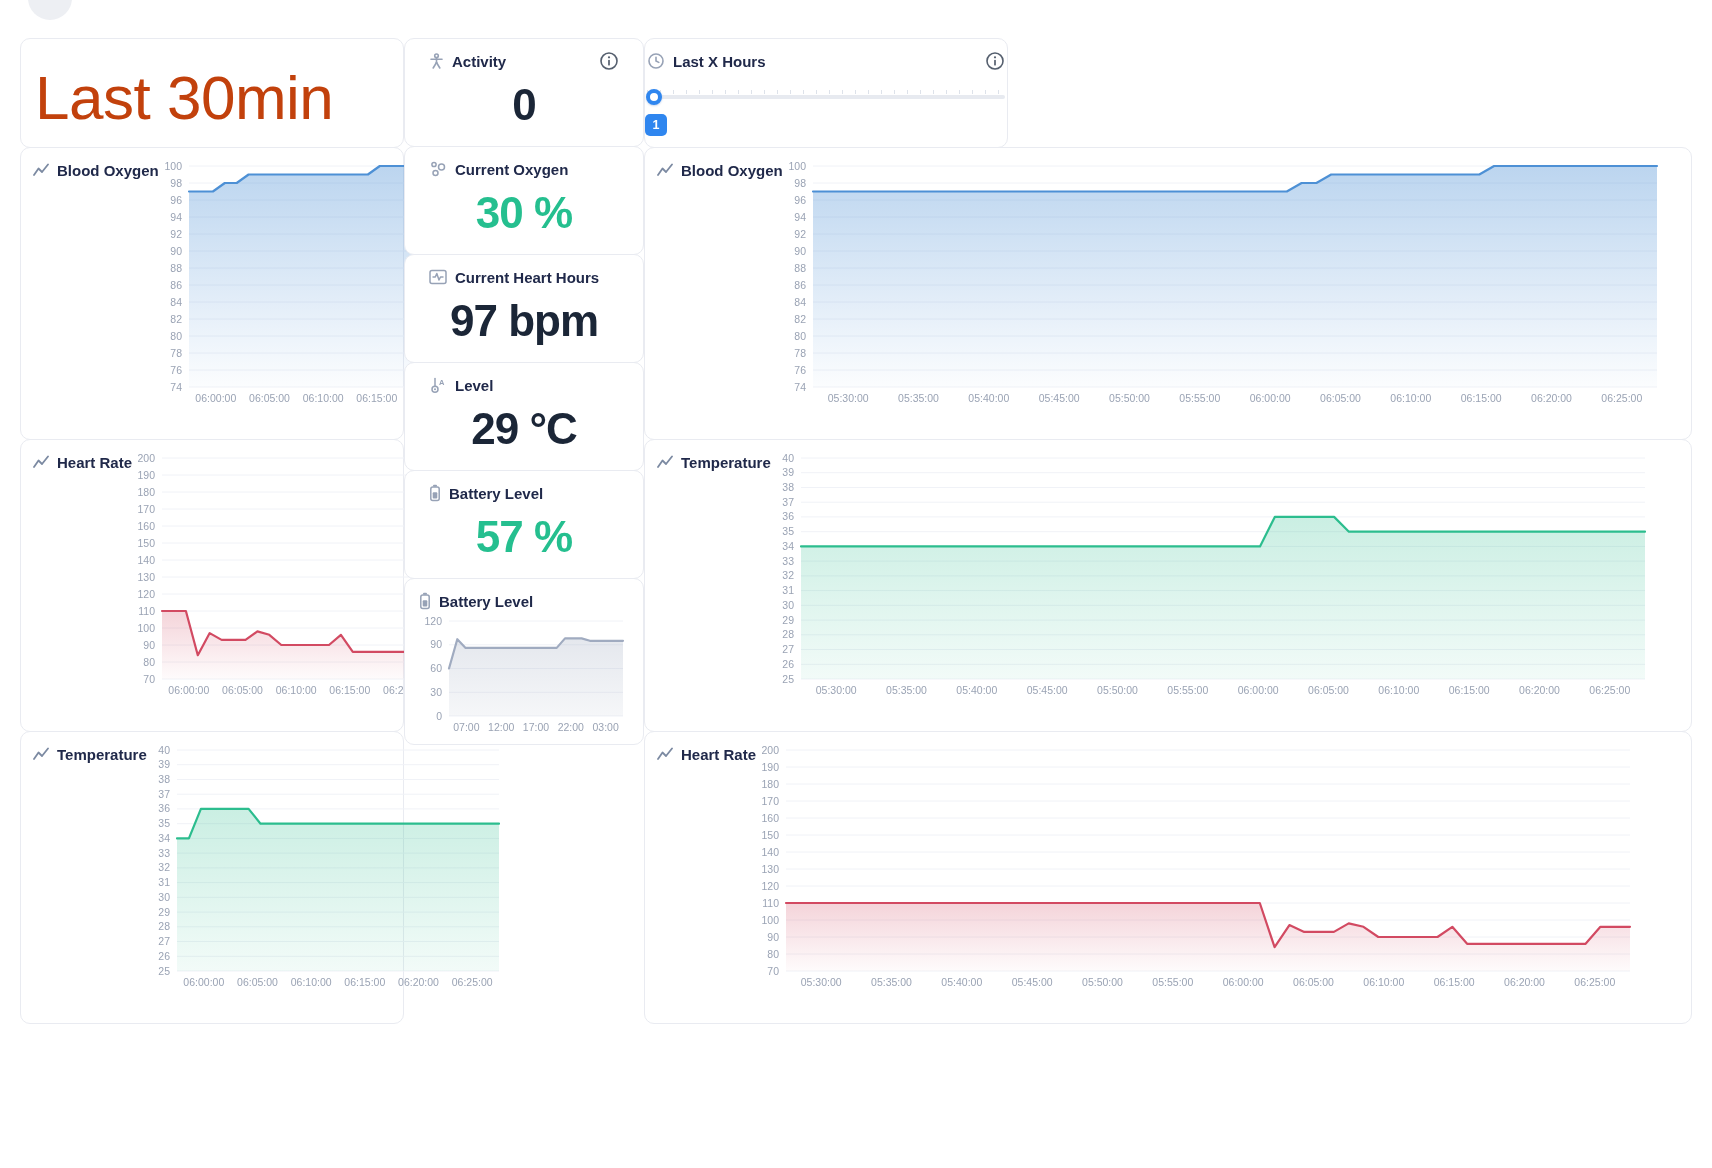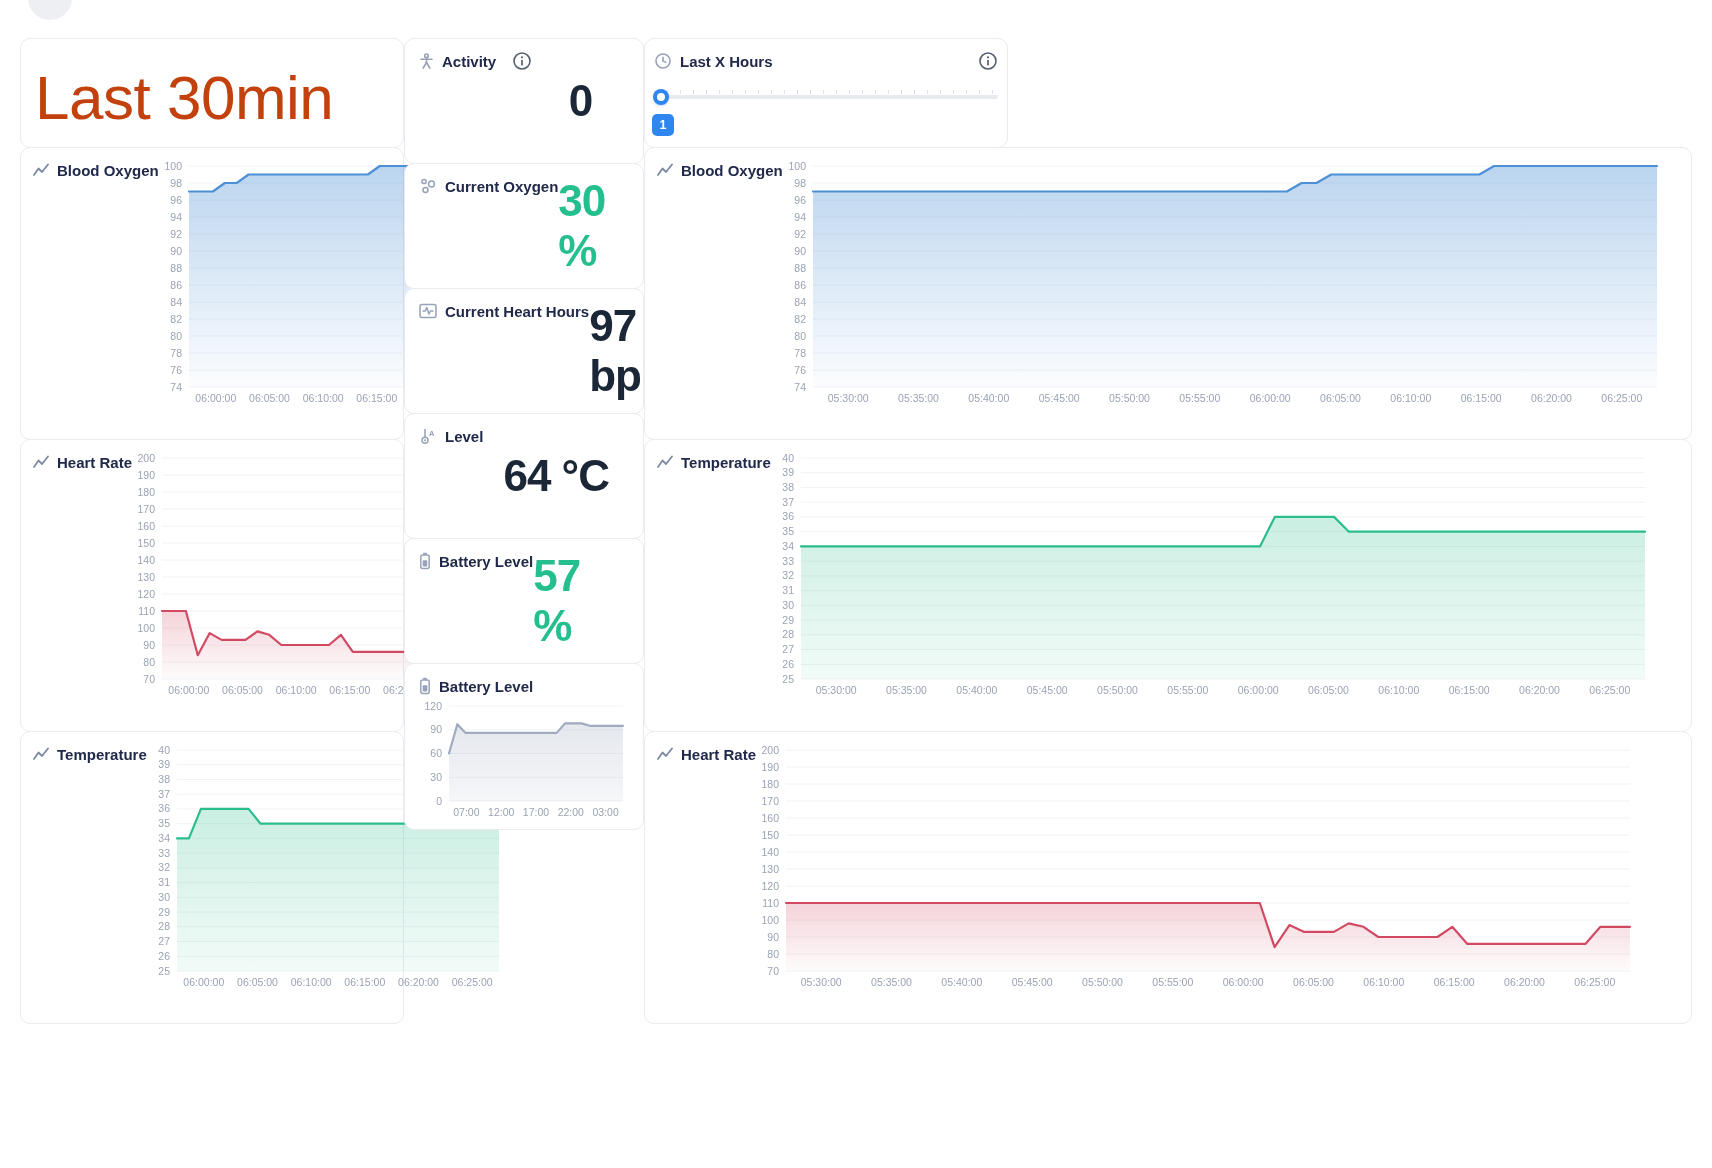--- a/index.html
+++ b/index.html
@@ -18,24 +18,24 @@
   .title-card{height:110px;display:flex;align-items:center;padding:0 14px;}
   .page-title{font-size:62px;font-weight:400;color:#c2410c;letter-spacing:-0.5px;white-space:nowrap;margin-top:8px;}
   .chart-card{height:293px;padding:10px 12px 8px;display:flex;flex-direction:row;}
   .battery-card{height:167px;padding:10px 14px 8px;display:flex;flex-direction:column;}
   .card-head{display:flex;align-items:center;gap:8px;height:24px;flex:none;}
   .card-title{font-size:15px;font-weight:700;color:#20294a;}
   .head-spacer{flex:1;}
   .chart{flex:1;min-height:0;}
   .col-right .chart{width:880px;}
   .tk{font:10.5px "Liberation Sans",sans-serif;fill:#9aa3b4;}
-  .stat-card{height:126px;padding:10px 14px;display:flex;}
+  .stat-card{height:109px;padding:10px 24px;display:flex;flex-direction:column;}
   .stat-value{flex:1;display:flex;align-items:center;justify-content:center;
     font-size:44px;font-weight:700;letter-spacing:-1px;color:#1b2637;}
-  .slider-card{width:364px;height:110px;padding:10px 9px;box-sizing:border-box;text-align:center;}
+  .slider-card{width:364px;height:110px;padding:10px 2px;box-sizing:border-box;text-align:center;}
   .slider-wrap{position:relative;margin-top:16px;height:52px;}
   .slider-ticks{position:absolute;top:1px;left:0;right:0;height:4px;
     background-image:repeating-linear-gradient(to right,#dde2ea 0,#dde2ea 1px,transparent 1px,transparent 13px);}
   .slider-track{position:absolute;top:6px;left:0;right:0;height:4px;border-radius:2px;background:#e7eaf0;}
   .slider-handle{position:absolute;top:0;left:-1px;width:8px;height:8px;border:4px solid #2f86ef;
     background:#fff;border-radius:50%;box-sizing:content-box;box-shadow:0 1px 2px rgba(40,90,180,.25);}
   .slider-badge{position:absolute;top:25px;left:-2px;min-width:12px;height:22px;padding:0 5px;
     background:#2f86ef;border-radius:5px;color:#fff;font-size:12.5px;font-weight:700;
     display:flex;align-items:center;justify-content:center;}
   .ic{flex:none;display:inline-flex;align-items:center;}
@@ -277,21 +277,21 @@
       <span class="ic">
         <svg width="18" height="18" viewBox="0 0 18 18" fill="none" stroke="#97a2b6" stroke-width="1.5" stroke-linecap="round">
             <path d="M6 2.5 v8"></path>
             <circle cx="6" cy="13.2" r="3"></circle>
             <circle cx="6" cy="13.2" r="1" fill="#97a2b6" stroke="none"></circle>
             <text x="10" y="8.5" font-size="7.5" font-weight="700" fill="#97a2b6" stroke="none" font-family="Liberation Sans, sans-serif">A</text>
           </svg>
       </span>
       <span class="card-title">Level</span>
     </div>
-    <div class="stat-value" style="color: rgb(27, 38, 55);">64 °C</div>
+    <div class="stat-value" style="color: rgb(27, 38, 55);">29 °C</div>
   </section>
 
   <section class="card stat-card">
     <div class="card-head">
       <span class="ic">
         <svg width="12" height="18" viewBox="0 0 12 18">
             <rect x="4" y="0.8" width="4" height="2" rx="1" fill="#97a2b6"></rect>
             <rect x="1.8" y="3" width="8.4" height="13.6" rx="2" fill="none" stroke="#97a2b6" stroke-width="1.5"></rect>
             <rect x="3.7" y="8.2" width="4.6" height="6.4" rx="1" fill="#97a2b6"></rect>
           </svg>

